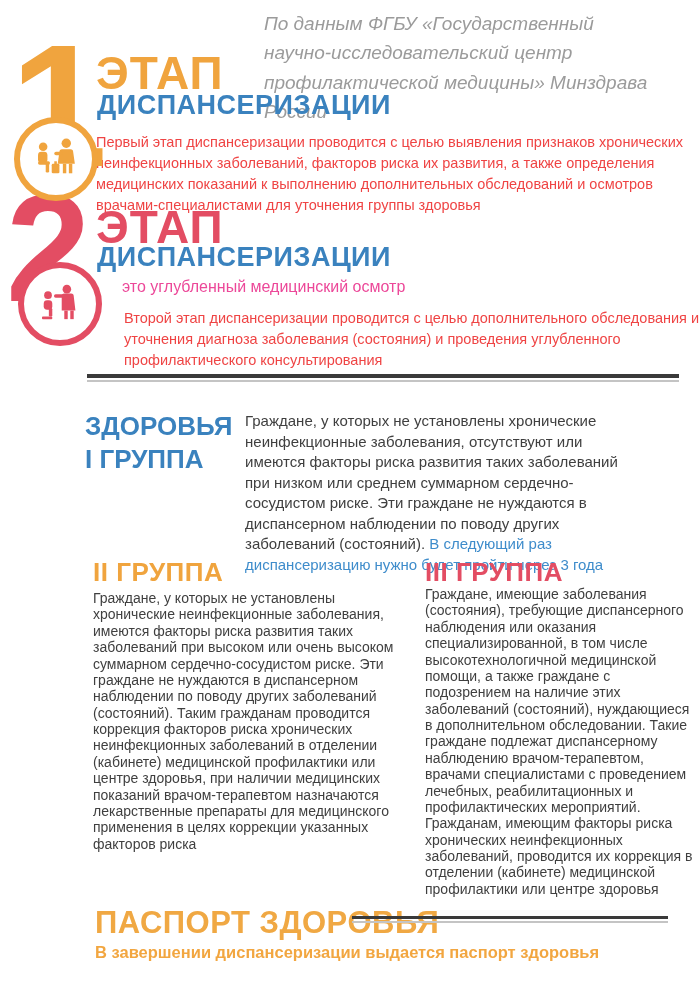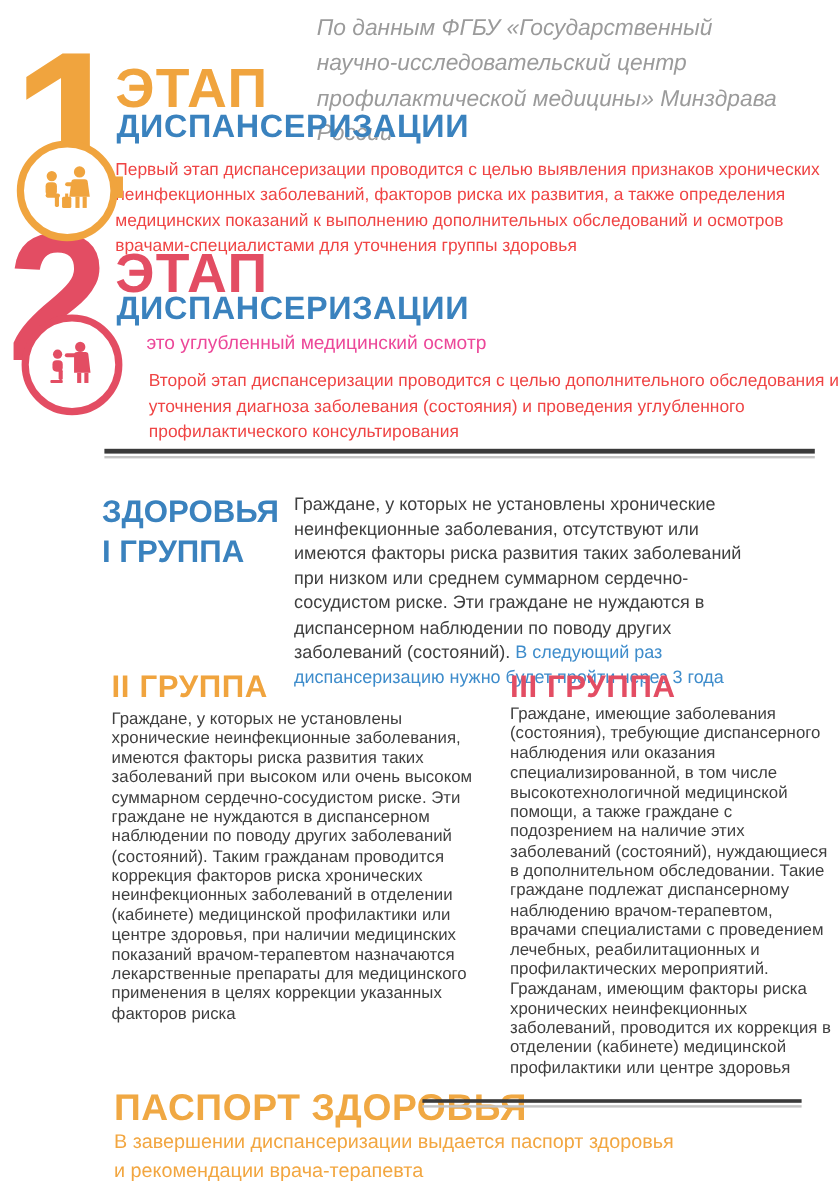--- a/index.html
+++ b/index.html
@@ -49,21 +49,21 @@
   .g2-title{left:93px;top:557px;font-weight:bold;font-size:26px;color:#F0A43E;letter-spacing:0.5px;}
   .g3-title{left:425px;top:557px;font-weight:bold;font-size:26px;color:#E34D63;letter-spacing:0.5px;text-align:right;}
   .g-body{font-size:14px;line-height:1.17;color:#3f3f3f;}
   .g2-body{left:93px;top:590px;width:304px;}
   .g3-body{left:425px;top:586px;width:272px;}
   
   .passport-title{left:95px;top:905px;font-weight:bold;font-size:31px;color:#F0A843;letter-spacing:0.5px;}
   .passport-line{left:352px;top:916px;width:316px;}
   .passport-line .dark{border-top:3px solid #3a3a3a;}
   .passport-line .light{margin-top:2px;border-top:2px solid #c4c4c4;}
-  .passport-body{left:95px;top:941px;width:520px;font-weight:normal;font-size:16.5px;line-height:1.45;color:#F2A640;}
+  .passport-body{left:95px;top:941px;width:520px;font-weight:bold;font-size:16.5px;line-height:1.45;color:#F2A640;}
 </style>
 </head>
 <body>
 
 <div class="canvas">
 
   <div class="abs source-note">По данным ФГБУ «Государственный научно-исследовательский центр профилактической медицины» Минздрава России</div>
 
   <div class="abs stage-digit digit-1">1</div>
   <div class="abs badge-circle badge-1">
@@ -129,16 +129,15 @@
   <div class="abs g3-title">III ГРУППА</div>
   <div class="abs g-body g3-body">Граждане, имеющие заболевания (состояния), требующие диспансерного наблюдения или оказания специализированной, в том числе высокотехнологичной медицинской помощи, а также граждане с подозрением на наличие этих заболеваний (состояний), нуждающиеся в дополнительном обследовании. Такие граждане подлежат диспансерному наблюдению врачом-терапевтом, врачами специалистами с проведением лечебных, реабилита­ционных и профилактических мероприятий. Гражданам, имеющим факторы риска хронических неинфекционных заболеваний, проводится их коррекция в отделении (кабинете) медицинской профилактики или центре здоровья</div>
 
   <div class="abs passport-title">ПАСПОРТ ЗДОРОВЬЯ</div>
   <div class="abs passport-line">
     <div class="dark"></div>
     <div class="light"></div>
   </div>
   <div class="abs passport-body">
     <div>В завершении диспансеризации выдается паспорт здоровья</div>
-    <div>и рекомендации врача-терапевта</div>
   </div>
 
 </div>
 
 </body></html>

